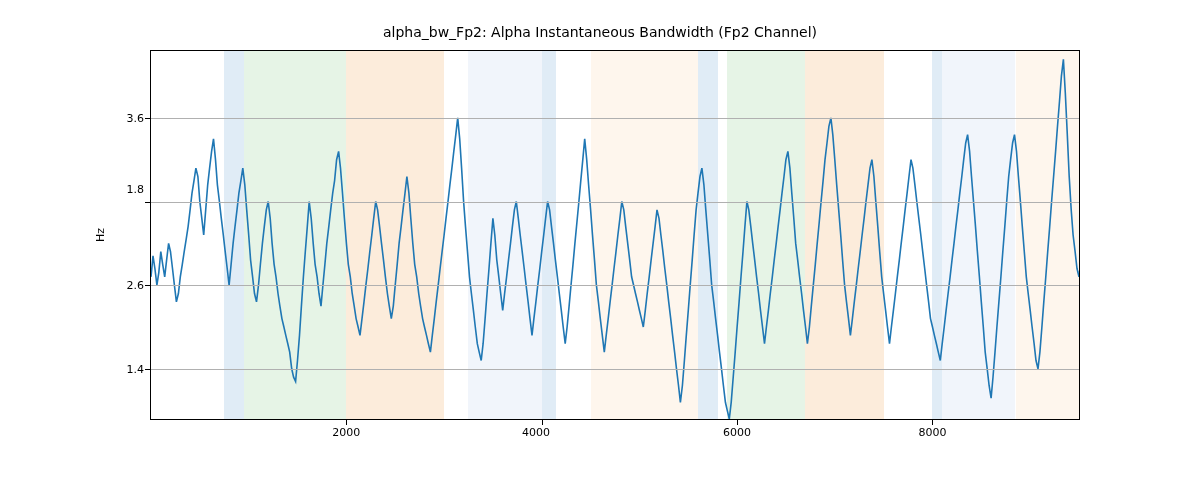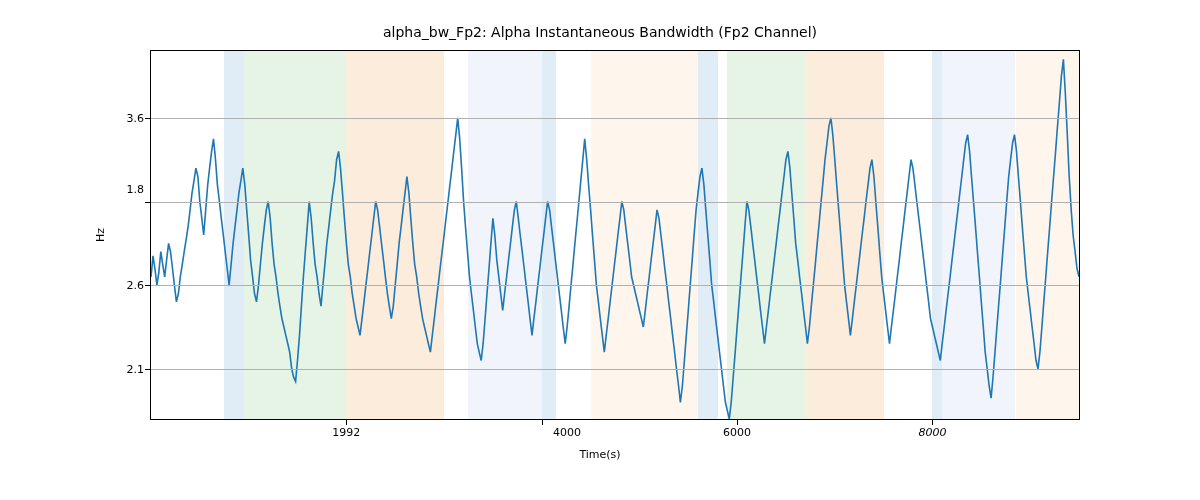--- a/index.html
+++ b/index.html
@@ -108,21 +108,20 @@
   }
 </style>
 </head>
 <body>
 
 <div class="figure">
 
   <div class="title">alpha_bw_Fp2: Alpha Instantaneous Bandwidth (Fp2 Channel)</div>
 
   <div class="ylabel">Hz</div>
-  <div class="xlabel">Time(s)</div>
 
   <div class="axes" id="axes">
       <div class="region" style="left: 864.505px; width: 63.4947px; background: rgb(251, 229, 204);"></div>
       <div class="region" style="left: 791.242px; width: 73.2632px; background: rgb(215, 227, 244);"></div>
       <div class="region" style="left: 781.474px; width: 9.76842px; background: rgb(166, 200, 228);"></div>
       <div class="region" style="left: 654.484px; width: 78.1474px; background: rgb(247, 201, 152);"></div>
       <div class="region" style="left: 576.337px; width: 78.1474px; background: rgb(182, 223, 182);"></div>
       <div class="region" style="left: 547.032px; width: 19.5368px; background: rgb(166, 200, 228);"></div>
       <div class="region" style="left: 439.579px; width: 107.453px; background: rgb(251, 229, 204);"></div>
       <div class="region" style="left: 390.737px; width: 14.6526px; background: rgb(166, 200, 228);"></div>
@@ -132,29 +131,29 @@
       <div class="region" style="left: 73.2632px; width: 19.5368px; background: rgb(166, 200, 228);"></div>
     <svg class="plotline" id="plotsvg" viewBox="0 0 928 368" preserveAspectRatio="none">
         <polyline points="0.0,225.8 2.0,204.9 3.9,217.5 5.9,234.2 7.8,221.6 9.8,200.7 11.7,213.3 13.7,225.8 15.6,209.1 17.6,192.4 19.5,200.7 21.5,217.5 23.4,234.2 25.4,250.9 27.4,242.5 29.3,225.8 31.3,213.3 33.2,200.7 35.2,188.2 37.1,175.6 39.1,158.9 41.0,142.2 43.0,129.6 44.9,117.1 46.9,125.5 48.8,150.5 50.8,167.3 52.7,184.0 54.7,158.9 56.7,133.8 58.6,117.1 60.6,100.4 62.5,87.8 64.5,108.7 66.4,133.8 68.4,150.5 70.3,167.3 72.3,184.0 74.2,200.7 76.2,217.5 78.1,234.2 80.1,213.3 82.1,192.4 84.0,175.6 86.0,158.9 87.9,142.2 89.9,129.6 91.8,117.1 93.8,133.8 95.7,158.9 97.7,184.0 99.6,209.1 101.6,225.8 103.5,242.5 105.5,250.9 107.5,234.2 109.4,213.3 111.4,192.4 113.3,175.6 115.3,158.9 117.2,150.5 119.2,167.3 121.1,192.4 123.1,213.3 125.0,225.8 127.0,242.5 128.9,255.1 130.9,267.6 132.9,276.0 134.8,284.4 136.8,292.7 138.7,301.1 140.7,317.8 142.6,326.2 144.6,330.4 146.5,309.5 148.5,284.4 150.4,255.1 152.4,225.8 154.3,200.7 156.3,175.6 158.2,150.5 160.2,167.3 162.2,192.4 164.1,213.3 166.1,225.8 168.0,242.5 170.0,255.1 171.9,234.2 173.9,213.3 175.8,192.4 177.8,175.6 179.7,158.9 181.7,142.2 183.6,129.6 185.6,108.7 187.6,100.4 189.5,117.1 191.5,142.2 193.4,167.3 195.4,192.4 197.3,213.3 199.3,225.8 201.2,242.5 203.2,255.1 205.1,267.6 207.1,276.0 209.0,284.4 211.0,267.6 213.0,250.9 214.9,234.2 216.9,217.5 218.8,200.7 220.8,184.0 222.7,167.3 224.7,150.5 226.6,158.9 228.6,175.6 230.5,192.4 232.5,209.1 234.4,225.8 236.4,242.5 238.3,255.1 240.3,267.6 242.3,255.1 244.2,234.2 246.2,213.3 248.1,192.4 250.1,175.6 252.0,158.9 254.0,142.2 255.9,125.5 257.9,142.2 259.8,167.3 261.8,192.4 263.7,213.3 265.7,225.8 267.7,242.5 269.6,255.1 271.6,267.6 273.5,276.0 275.5,284.4 277.4,292.7 279.4,301.1 281.3,284.4 283.3,267.6 285.2,250.9 287.2,234.2 289.1,217.5 291.1,200.7 293.1,184.0 295.0,167.3 297.0,150.5 298.9,133.8 300.9,117.1 302.8,100.4 304.8,83.6 306.7,66.9 308.7,87.8 310.6,117.1 312.6,150.5 314.5,175.6 316.5,200.7 318.5,225.8 320.4,242.5 322.4,259.3 324.3,276.0 326.3,292.7 328.2,301.1 330.2,309.5 332.1,292.7 334.1,267.6 336.0,242.5 338.0,217.5 339.9,192.4 341.9,167.3 343.8,184.0 345.8,209.1 347.8,225.8 349.7,242.5 351.7,259.3 353.6,242.5 355.6,225.8 357.5,209.1 359.5,192.4 361.4,175.6 363.4,158.9 365.3,150.5 367.3,167.3 369.2,184.0 371.2,200.7 373.2,217.5 375.1,234.2 377.1,250.9 379.0,267.6 381.0,284.4 382.9,267.6 384.9,250.9 386.8,234.2 388.8,217.5 390.7,200.7 392.7,184.0 394.6,167.3 396.6,150.5 398.6,158.9 400.5,175.6 402.5,192.4 404.4,209.1 406.4,225.8 408.3,242.5 410.3,259.3 412.2,276.0 414.2,292.7 416.1,276.0 418.1,255.1 420.0,234.2 422.0,213.3 423.9,192.4 425.9,171.5 427.9,150.5 429.8,129.6 431.8,108.7 433.7,87.8 435.7,108.7 437.6,133.8 439.6,158.9 441.5,184.0 443.5,209.1 445.4,234.2 447.4,250.9 449.3,267.6 451.3,284.4 453.3,301.1 455.2,284.4 457.2,267.6 459.1,250.9 461.1,234.2 463.0,217.5 465.0,200.7 466.9,184.0 468.9,167.3 470.8,150.5 472.8,158.9 474.7,175.6 476.7,192.4 478.7,209.1 480.6,225.8 482.6,234.2 484.5,242.5 486.5,250.9 488.4,259.3 490.4,267.6 492.3,276.0 494.3,259.3 496.2,242.5 498.2,225.8 500.1,209.1 502.1,192.4 504.1,175.6 506.0,158.9 508.0,167.3 509.9,184.0 511.9,200.7 513.8,217.5 515.8,234.2 517.7,250.9 519.7,267.6 521.6,284.4 523.6,301.1 525.5,317.8 527.5,334.5 529.4,351.3 531.4,334.5 533.4,309.5 535.3,284.4 537.3,259.3 539.2,234.2 541.2,209.1 543.1,184.0 545.1,158.9 547.0,142.2 549.0,125.5 550.9,117.1 552.9,133.8 554.8,158.9 556.8,184.0 558.8,209.1 560.7,234.2 562.7,250.9 564.6,267.6 566.6,284.4 568.5,301.1 570.5,317.8 572.4,334.5 574.4,351.3 576.3,359.6 578.3,368.0 580.2,351.3 582.2,326.2 584.2,301.1 586.1,276.0 588.1,250.9 590.0,225.8 592.0,200.7 593.9,175.6 595.9,150.5 597.8,158.9 599.8,175.6 601.7,192.4 603.7,209.1 605.6,225.8 607.6,242.5 609.5,259.3 611.5,276.0 613.5,292.7 615.4,276.0 617.4,259.3 619.3,242.5 621.3,225.8 623.2,209.1 625.2,192.4 627.1,175.6 629.1,158.9 631.0,142.2 633.0,125.5 634.9,108.7 636.9,100.4 638.9,117.1 640.8,142.2 642.8,167.3 644.7,192.4 646.7,209.1 648.6,225.8 650.6,242.5 652.5,259.3 654.5,276.0 656.4,292.7 658.4,276.0 660.3,255.1 662.3,234.2 664.3,213.3 666.2,192.4 668.2,171.5 670.1,150.5 672.1,129.6 674.0,108.7 676.0,92.0 677.9,75.3 679.9,66.9 681.8,83.6 683.8,108.7 685.7,133.8 687.7,158.9 689.7,184.0 691.6,209.1 693.6,234.2 695.5,250.9 697.5,267.6 699.4,284.4 701.4,267.6 703.3,250.9 705.3,234.2 707.2,217.5 709.2,200.7 711.1,184.0 713.1,167.3 715.0,150.5 717.0,133.8 719.0,117.1 720.9,108.7 722.9,125.5 724.8,150.5 726.8,175.6 728.7,200.7 730.7,225.8 732.6,242.5 734.6,259.3 736.5,276.0 738.5,292.7 740.4,276.0 742.4,259.3 744.4,242.5 746.3,225.8 748.3,209.1 750.2,192.4 752.2,175.6 754.1,158.9 756.1,142.2 758.0,125.5 760.0,108.7 761.9,117.1 763.9,133.8 765.8,150.5 767.8,167.3 769.8,184.0 771.7,200.7 773.7,217.5 775.6,234.2 777.6,250.9 779.5,267.6 781.5,276.0 783.4,284.4 785.4,292.7 787.3,301.1 789.3,309.5 791.2,292.7 793.2,276.0 795.1,259.3 797.1,242.5 799.1,225.8 801.0,209.1 803.0,192.4 804.9,175.6 806.9,158.9 808.8,142.2 810.8,125.5 812.7,108.7 814.7,92.0 816.6,83.6 818.6,100.4 820.5,125.5 822.5,150.5 824.5,175.6 826.4,200.7 828.4,225.8 830.3,250.9 832.3,276.0 834.2,301.1 836.2,317.8 838.1,334.5 840.1,347.1 842.0,326.2 844.0,301.1 845.9,276.0 847.9,250.9 849.9,225.8 851.8,200.7 853.8,175.6 855.7,150.5 857.7,125.5 859.6,108.7 861.6,92.0 863.5,83.6 865.5,100.4 867.4,125.5 869.4,150.5 871.3,175.6 873.3,200.7 875.3,225.8 877.2,242.5 879.2,259.3 881.1,276.0 883.1,292.7 885.0,309.5 887.0,317.8 888.9,301.1 890.9,276.0 892.8,250.9 894.8,225.8 896.7,200.7 898.7,175.6 900.6,150.5 902.6,125.5 904.6,100.4 906.5,75.3 908.5,50.2 910.4,25.1 912.4,8.4 914.3,41.8 916.3,83.6 918.2,125.5 920.2,158.9 922.1,184.0 924.1,200.7 926.0,217.5 928.0,225.8 930.0,209.1 931.9,192.4 933.9,175.6 935.8,158.9 937.8,142.2 939.7,125.5 941.7,108.7 943.6,117.1 945.6,142.2 947.5,167.3 949.5,192.4 951.4,209.1 953.4,225.8 955.4,234.2 957.3,217.5 959.3,200.7 961.2,184.0 963.2,167.3 965.1,158.9 967.1,175.6 969.0,192.4 971.0,209.1 972.9,225.8 974.9,234.2"></polyline>
       </svg>
   <div class="gridline" style="top: 317.818px;"></div>
       <div class="gridline" style="top: 234.182px;"></div>
       <div class="gridline" style="top: 150.545px;"></div>
       <div class="gridline" style="top: 66.9091px;"></div>
     </div>
 
-<div class="ytick-label" style="top: 368.818px;">2.1</div>
+<div class="ytick-label" style="top: 368.818px;">1.4</div>
     <div class="tick ytick-mark" style="top: 368.818px;"></div>
     <div class="ytick-label" style="top: 285.182px;">2.6</div>
     <div class="tick ytick-mark" style="top: 285.182px;"></div>
     <div class="ytick-label" style="top: 189px;">1.8</div>
     <div class="tick ytick-mark" style="top: 201.545px;"></div>
     <div class="ytick-label" style="top: 117.909px;">3.6</div>
     <div class="tick ytick-mark" style="top: 117.909px;"></div>
-    <div class="xtick-label" style="left: 346.368px;">1992</div>
+    <div class="xtick-label" style="left: 346.368px;">2000</div>
     <div class="tick xtick-mark" style="left: 346.368px;"></div>
-    <div class="xtick-label" style="left: 567px;">4000</div>
+    <div class="xtick-label" style="left: 536px;">4000</div>
     <div class="tick xtick-mark" style="left: 541.737px;"></div>
     <div class="xtick-label" style="left: 737.105px; text-align: center;">6000</div>
     <div class="tick xtick-mark" style="left: 737.105px;"></div>
-    <div class="xtick-label" style="left: 932.474px; font-style: italic;">8000</div>
+    <div class="xtick-label" style="left: 932.474px;">8000</div>
     <div class="tick xtick-mark" style="left: 932.474px;"></div>
   </div>
 
 </body></html>

